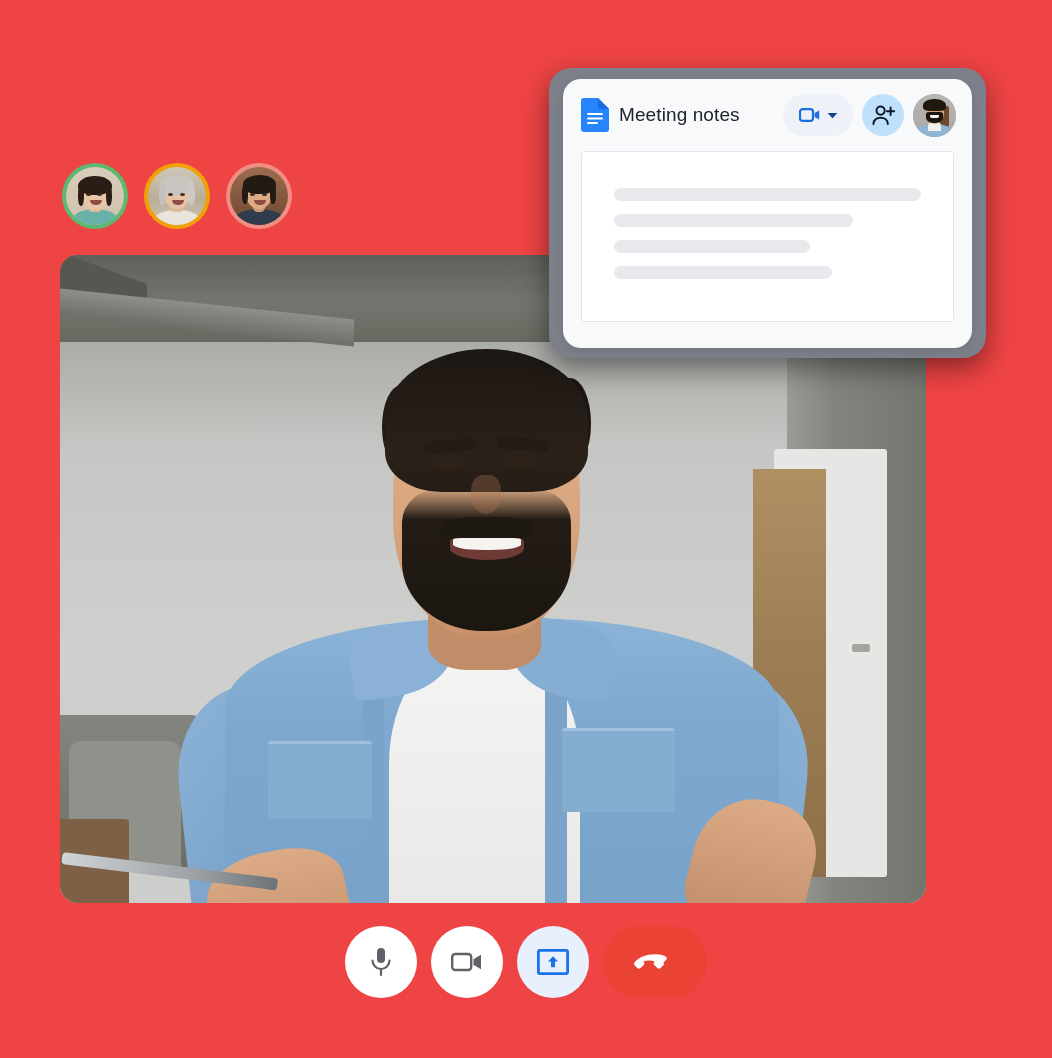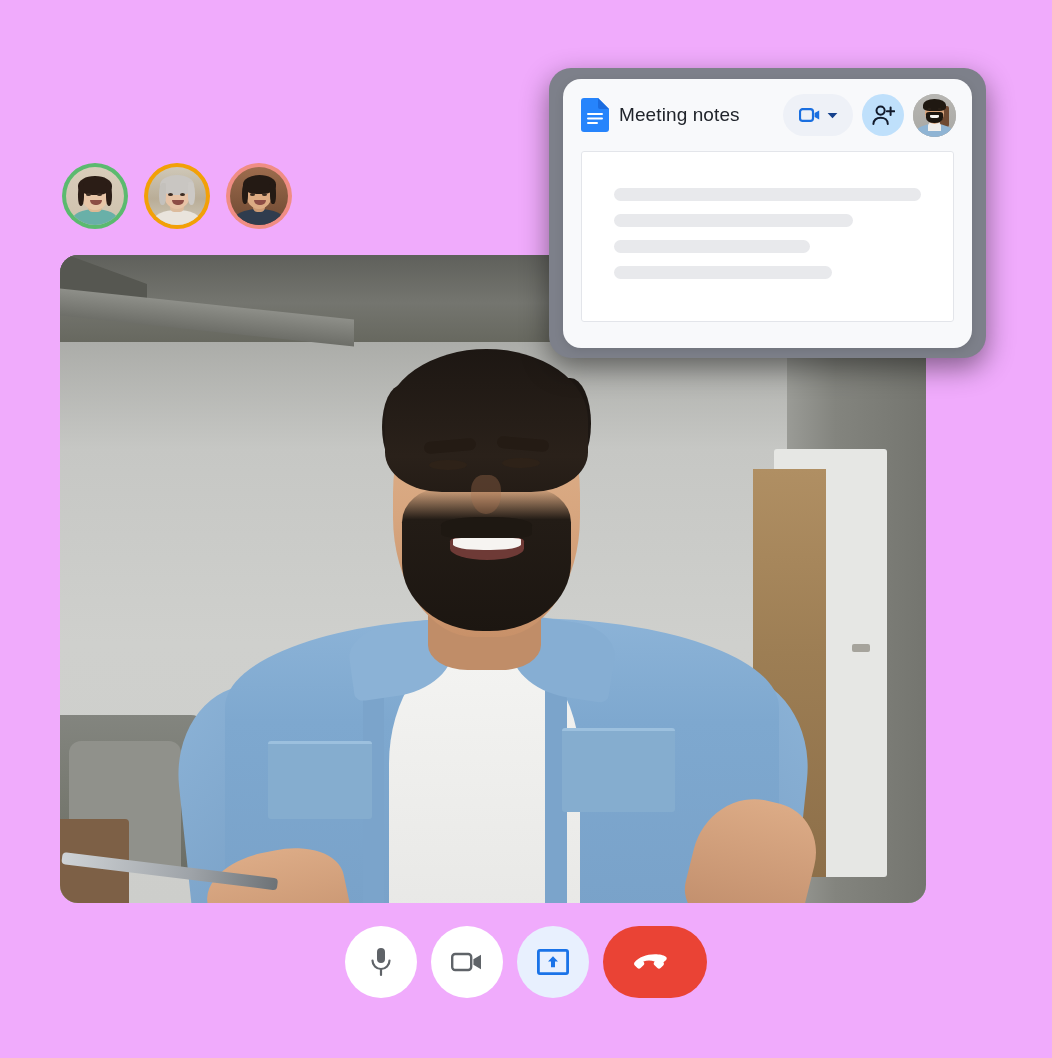--- a/index.html
+++ b/index.html
@@ -9,21 +9,21 @@
     width: 1052px; height: 1058px;
     background: #000000;
     font-family: "Liberation Sans", sans-serif;
     overflow: hidden;
   }
 
   #stage {
     position: relative;
     width: 1052px;
     height: 1058px;
-    background: #f0abfc;
+    background: #ef4444;
   }
 
   
   .avatar-strip {
     position: absolute;
     left: 62px;
     top: 163px;
     display: flex;
     gap: 16px;
     z-index: 6;

